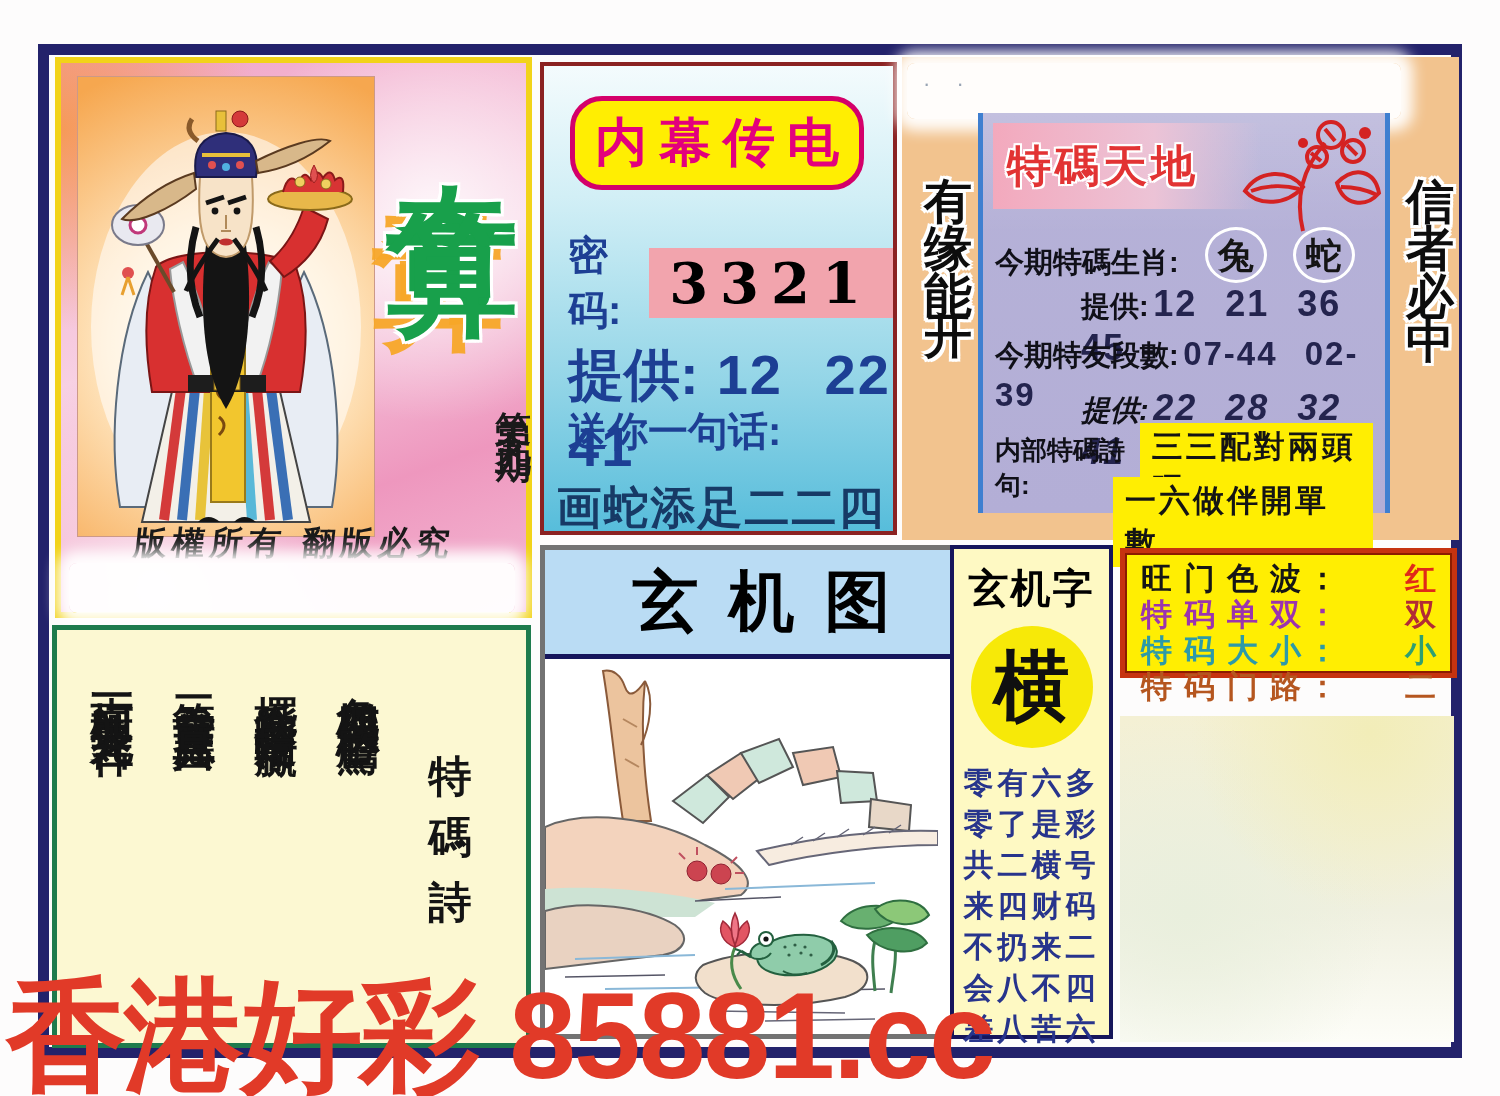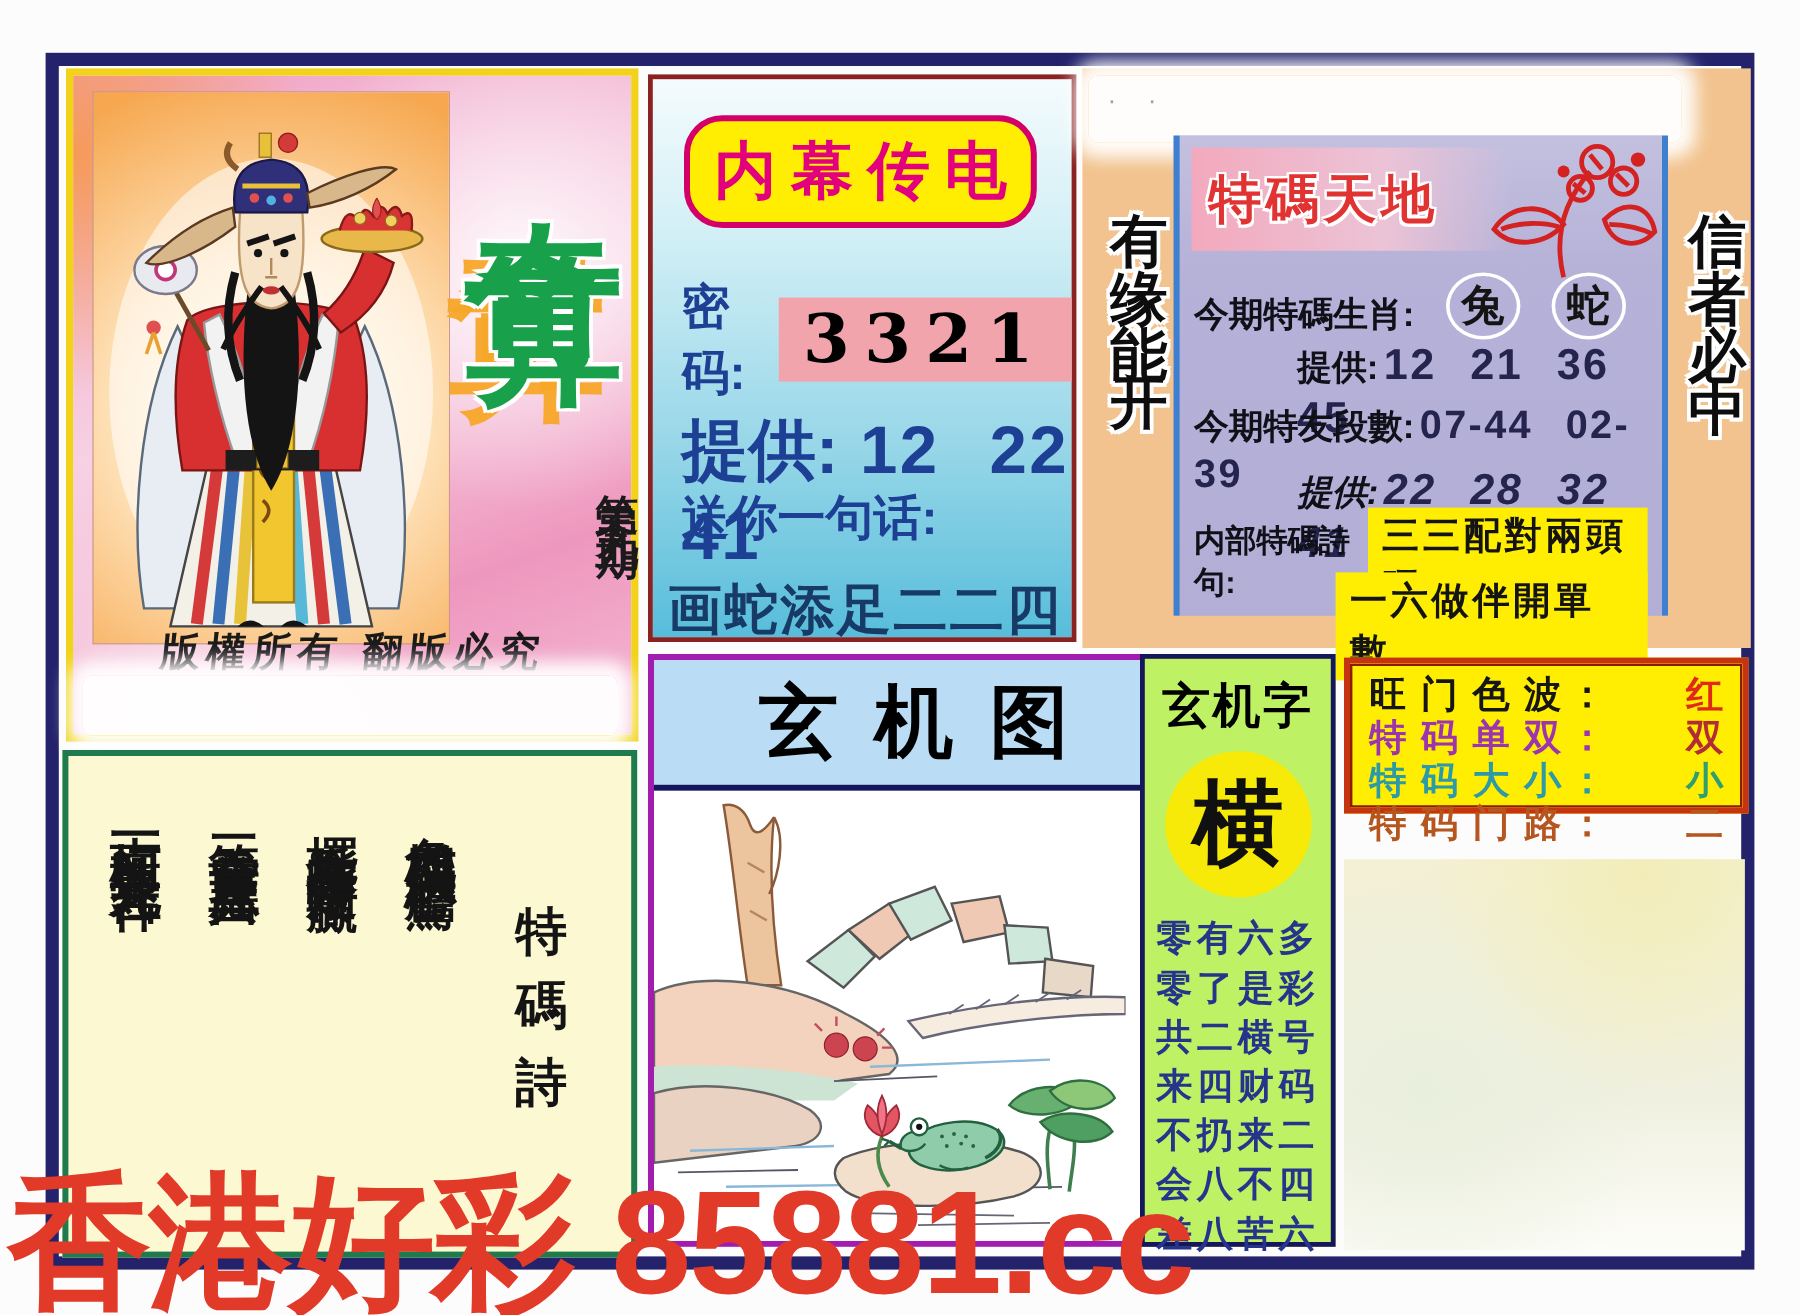--- a/index.html
+++ b/index.html
@@ -69,26 +69,26 @@
   .tianti-title span{font-family:"DejaVu Serif","Liberation Serif",serif;font-weight:900;font-size:44px;color:#e23333;letter-spacing:4px;
     text-shadow:2px 0 0 #fff,-2px 0 0 #fff,0 2px 0 #fff,0 -2px 0 #fff,2px 2px 0 #fff,-2px -2px 0 #fff,2px -2px 0 #fff,-2px 2px 0 #fff;}
   .tianti-rows{position:absolute;left:12px;top:108px;right:12px;color:#111;}
   .t-label{font-weight:700;font-size:29px;color:#101018;}
   .t-num{font-weight:700;font-size:36px;color:#24244e;word-spacing:16px;letter-spacing:2px;}
   .zodiac-circle{display:inline-block;border:3px solid #fff;border-radius:50%;width:56px;height:50px;line-height:50px;
     text-align:center;font-family:"DejaVu Serif","Liberation Serif",serif;font-weight:700;font-size:36px;color:#141414;margin-left:26px;}
   .yellow-tag{display:inline-block;background:#ffee02;padding:3px 12px;font-family:"DejaVu Serif","Liberation Serif",serif;
     font-weight:700;font-size:31px;color:#141414;letter-spacing:3px;}
   
-  .xuanjitu-panel{left:540px;top:545px;width:443px;height:494px;box-sizing:border-box;border:5px solid #a21caf;background:#fff;}
+  .xuanjitu-panel{left:540px;top:545px;width:443px;height:494px;box-sizing:border-box;border:5px solid #737373;background:#fff;}
   .xuanjitu-header{height:104px;background:#badcf4;border-bottom:5px solid #16165c;display:flex;align-items:center;justify-content:center;}
   .xuanjitu-header span{font-weight:900;font-size:66px;color:#000;letter-spacing:30px;padding-left:30px;}
   .xuanjitu-pic{position:absolute;left:0;top:109px;right:0;bottom:0;background:#fff;}
   
-  .xuanjizi-panel{left:950px;top:545px;width:163px;height:494px;box-sizing:border-box;border:4px solid #16165c;background:#bef264;}
+  .xuanjizi-panel{left:950px;top:545px;width:163px;height:494px;box-sizing:border-box;border:4px solid #16165c;background:#fef9c3;}
   .xuanjizi-title{margin-top:12px;text-align:center;font-weight:900;font-size:40px;color:#000;letter-spacing:2px;}
   .word-circle{margin:10px auto 0;width:122px;height:122px;border-radius:50%;background:#f7e908;display:flex;align-items:center;justify-content:center;}
   .word-circle span{font-family:"DejaVu Serif","Liberation Serif",serif;font-weight:900;font-size:76px;color:#101010;}
   .xuanjizi-lines{margin-top:14px;text-align:center;font-family:"DejaVu Serif","Liberation Serif",serif;
     font-weight:700;font-size:30px;color:#27348c;line-height:41px;letter-spacing:4px;}
   
   .wangmen-box{left:1120px;top:548px;width:337px;height:130px;box-sizing:border-box;background:#ffee02;
     border:5px solid #c63310;box-shadow:inset 0 0 0 2px #8b1c00;padding:8px 16px 6px 16px;}
   .wm-row{display:flex;justify-content:space-between;align-items:center;height:36px;
     font-family:"DejaVu Serif","Liberation Serif",serif;font-weight:900;font-size:31px;}

